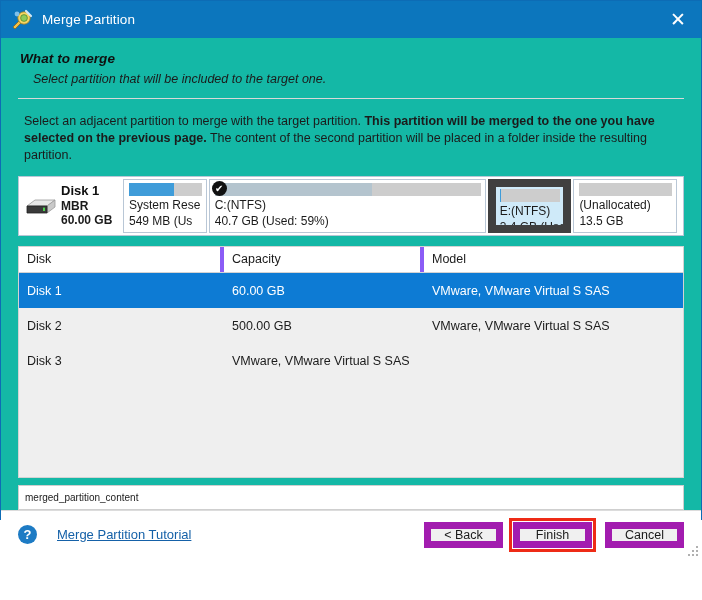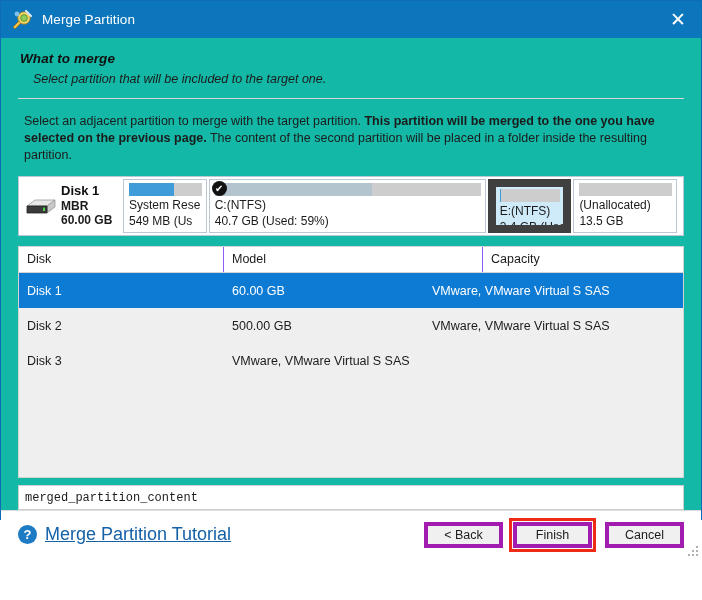--- a/index.html
+++ b/index.html
@@ -208,21 +208,21 @@
     flex: none;
     background: #ffffff;
     border-bottom: 1px solid #d3d3d3;
   }
   .thead .th {
     font-size: 12.5px;
     color: #1b1b1b;
     line-height: 24px;
     padding-left: 8px;
     box-sizing: border-box;
-    border-right: 1px solid #8b5cf6;
+    border-right: 4px solid #8b5cf6;
     cursor: pointer;
   }
   .thead .th:last-child { border-right: none; }
   .tbody { flex: 1 1 auto; background: #efefef; }
   .trow {
     display: flex;
     height: 35px;
     align-items: center;
     cursor: pointer;
   }
@@ -244,22 +244,22 @@
     font-size: 12.5px;
     color: #1b1b1b;
     padding-left: 1px;
   }
   .folder-input {
     margin-top: 7px;
     height: 25px;
     box-sizing: border-box;
     border: 1px solid #cfcfcf;
     background: #ffffff;
-    font-family: Liberation Mono, monospace;
-    font-size: 12px;
+    font-family: Liberation Sans, sans-serif;
+    font-size: 10px;
     color: #1b1b1b;
     padding: 0 6px;
     width: 100%;
     display: block;
     outline: none;
   }
 
   
   .footer {
     flex: none;
@@ -279,35 +279,36 @@
     font-size: 13px;
     font-weight: bold;
     line-height: 19px;
     text-align: center;
     flex: none;
     margin-right: 8px;
     font-family: "Liberation Sans", sans-serif;
     cursor: pointer;
   }
   .help-link {
-    font-size: 18px;
+    font-size: 13px;
     color: #1561a8;
     text-decoration: underline;
     cursor: pointer;
+    margin-left: 12px;
   }
   .btns {
     margin-left: auto;
     display: flex;
     align-items: center;
   }
   .btn {
     width: 79px;
     height: 26px;
     box-sizing: border-box;
-    border: 4px solid #a21caf;
+    border: 7px solid #a21caf;
     background: #f0f0f0;
     font-family: "Liberation Sans", sans-serif;
     font-size: 12.5px;
     color: #1b1b1b;
     cursor: pointer;
     display: flex;
     align-items: center;
     justify-content: center;
   }
   .btn-wrap { margin-left: 9px; }
@@ -403,22 +404,22 @@
             <div class="usebar empty"></div>
             <div class="pl">(Unallocated)</div>
             <div class="pl">13.5 GB</div>
           </div>
         </div>
     </div>
 
     <div class="table">
       <div class="thead">
         <div class="th col-disk">Disk</div>
+        <div class="th col-cap">Capacity</div>
         <div class="th col-mod">Model</div>
-        <div class="th col-cap">Capacity</div>
       </div>
       <div class="tbody" id="tbody">
           <div class="trow sel">
             <div class="td col-disk">Disk 1</div>
             <div class="td col-cap">60.00 GB</div>
             <div class="td col-mod">VMware, VMware Virtual S SAS</div>
           </div>
           <div class="trow">
             <div class="td col-disk">Disk 2</div>
             <div class="td col-cap">500.00 GB</div>

